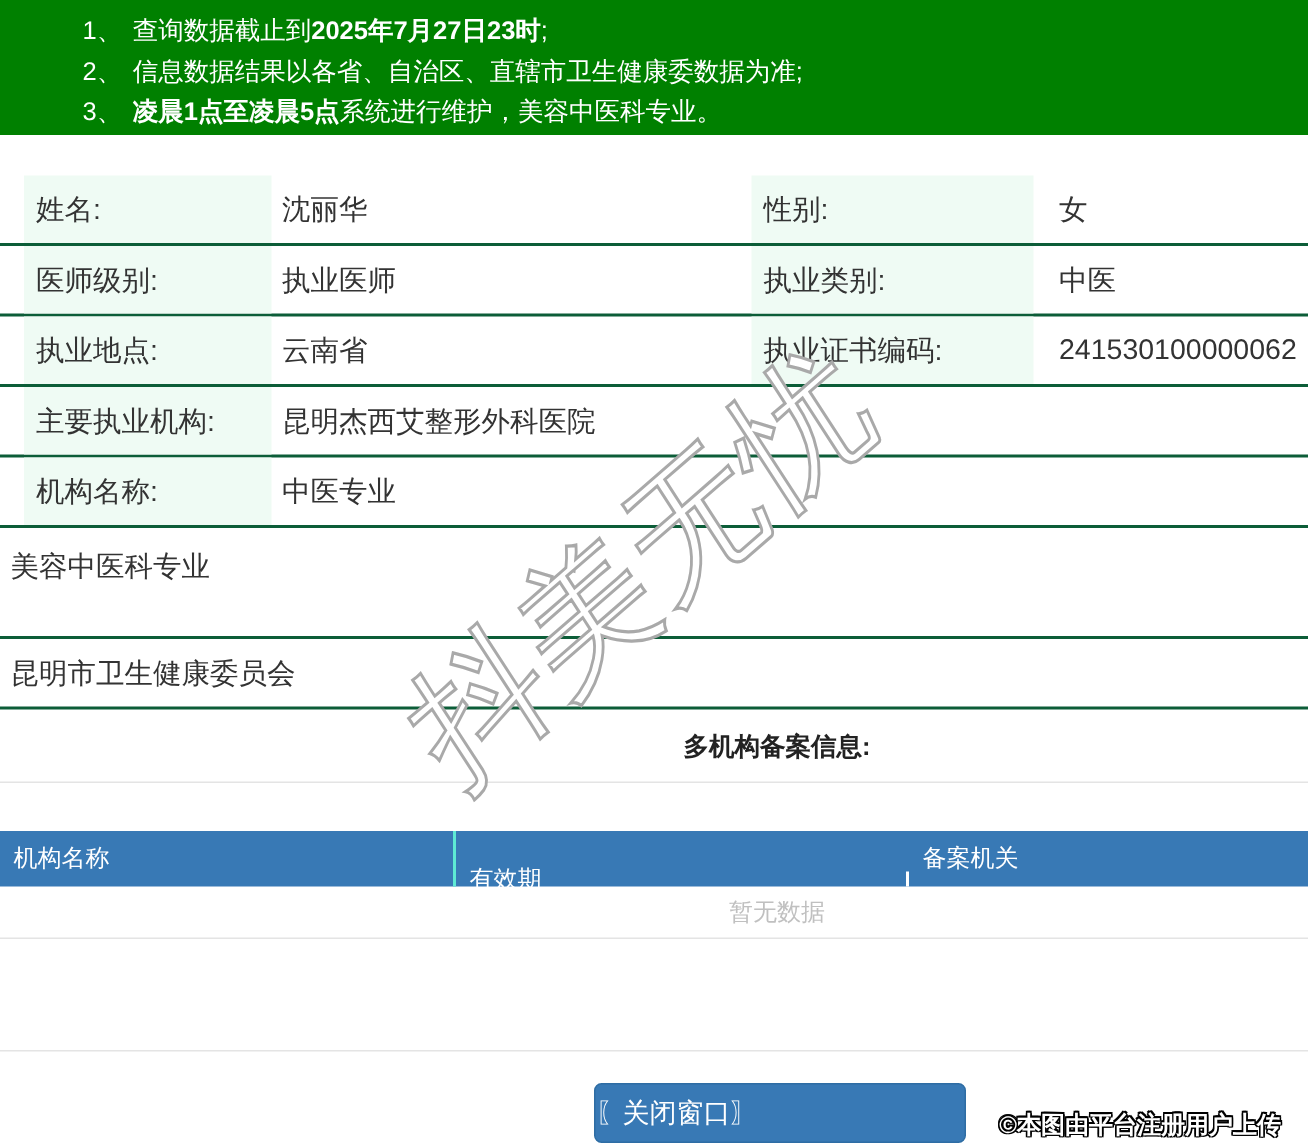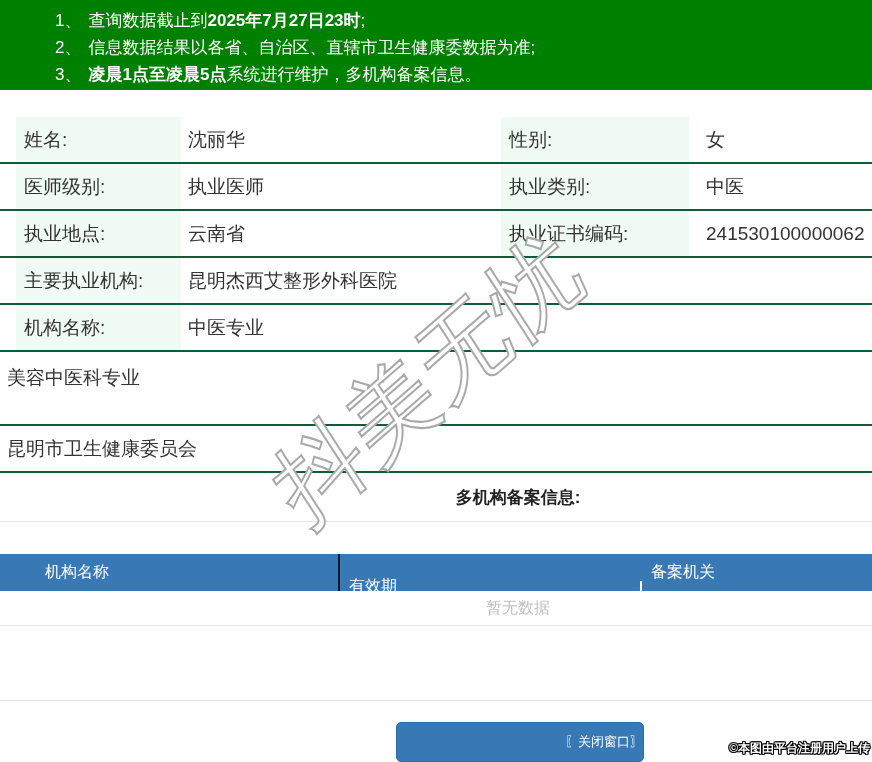--- a/index.html
+++ b/index.html
@@ -27,62 +27,62 @@
   .p-row.tall { min-height:74px; }
   .p-row.tall .p-value.full { align-items:flex-start; padding-top:13px; }
 
   
   .section-title { width:1036px; height:49px; display:flex; align-items:center;
                    justify-content:center; font-size:17px; font-weight:bold; color:#222;
                    border-bottom:1px solid #e4e4e4; }
   .org-header { width:1036px; margin-top:32px; height:37px; display:flex;
                 background:#3879b5; color:#fff; font-size:16px; }
   .org-th { display:flex; align-items:center; padding-left:9px; }
-  .org-th.c1 { width:304px; border-right:2px solid #0f172a;margin-left:36px; }
+  .org-th.c1 { width:304px; border-right:2px solid #5eead4; }
   .org-th.c2 { width:302px; border-right:2px solid #fff;margin-top:27px; }
   .org-th.c3 { flex:1; }
   .org-empty { width:1036px; height:35px; display:flex; align-items:center;
                justify-content:center; color:#c0c0c0; font-size:16px;
                border-bottom:1px solid #e4e4e4; }
   .spacer { width:1036px; height:75px; border-bottom:1px solid #e4e4e4; }
 
   
   .btn-area { width:1036px; padding-top:21px; }
   .close-btn { display:block; margin-left:396px; width:248px; height:40px;
                background:#3879b5; border:1px solid #2e6da4; border-radius:5px;
-               color:#fff; font-size:13px; line-height:38px; text-align:right;
+               color:#fff; font-size:18px; line-height:38px; text-align:left;
                cursor:pointer; font-family:inherit; }
 
   
   .watermark { position:absolute; left:168px; top:328px; width:520px; height:100px;
                font-size:92px; line-height:100px; text-align:center; color:#fff;
                -webkit-text-stroke:2px #a9a9a9; letter-spacing:2px;
                transform:rotate(-41deg) skewX(-8deg); transform-origin:center;
                z-index:6; pointer-events:none; white-space:nowrap; }
-  .upload-note { position:absolute; right:2px; top:740px; z-index:20;
-                 font-size:12px; font-weight:bold; color:#fff;
+  .upload-note { position:absolute; right:18px; top:740px; z-index:20;
+                 font-size:16px; font-weight:bold; color:#fff;
                  text-shadow:-1px -1px 0 #000, 1px -1px 0 #000, -1px 1px 0 #000,
                              1px 1px 0 #000, 0 1px 0 #000, 0 -1px 0 #000,
                              1px 0 0 #000, -1px 0 0 #000;
                  pointer-events:none; }
 </style>
 </head>
 <body>
 
 <div class="container">
 
   <div class="banner">
     <div class="note-line">
       <span class="note-num">1、</span><span>查询数据截止到</span><span class="note-bold">2025年7月27日23时</span><span>;</span>
     </div>
     <div class="note-line">
       <span class="note-num">2、</span><span>信息数据结果以各省、自治区、直辖市卫生健康委数据为准;</span><span class="note-bold"></span><span></span>
     </div>
     <div class="note-line">
-      <span class="note-num">3、</span><span></span><span class="note-bold">凌晨1点至凌晨5点</span><span>系统进行维护，多机构备案信息。</span>
+      <span class="note-num">3、</span><span></span><span class="note-bold">凌晨1点至凌晨5点</span><span>系统进行维护，美容中医科专业。</span>
     </div>
   </div>
 
   <div class="profile">
 
     <div class="p-row">
       <div class="p-label">姓名:</div>
       <div class="p-value v1">沈丽华</div>
       <div class="p-label l2">性别:</div>
       <div class="p-value v2">女</div>

